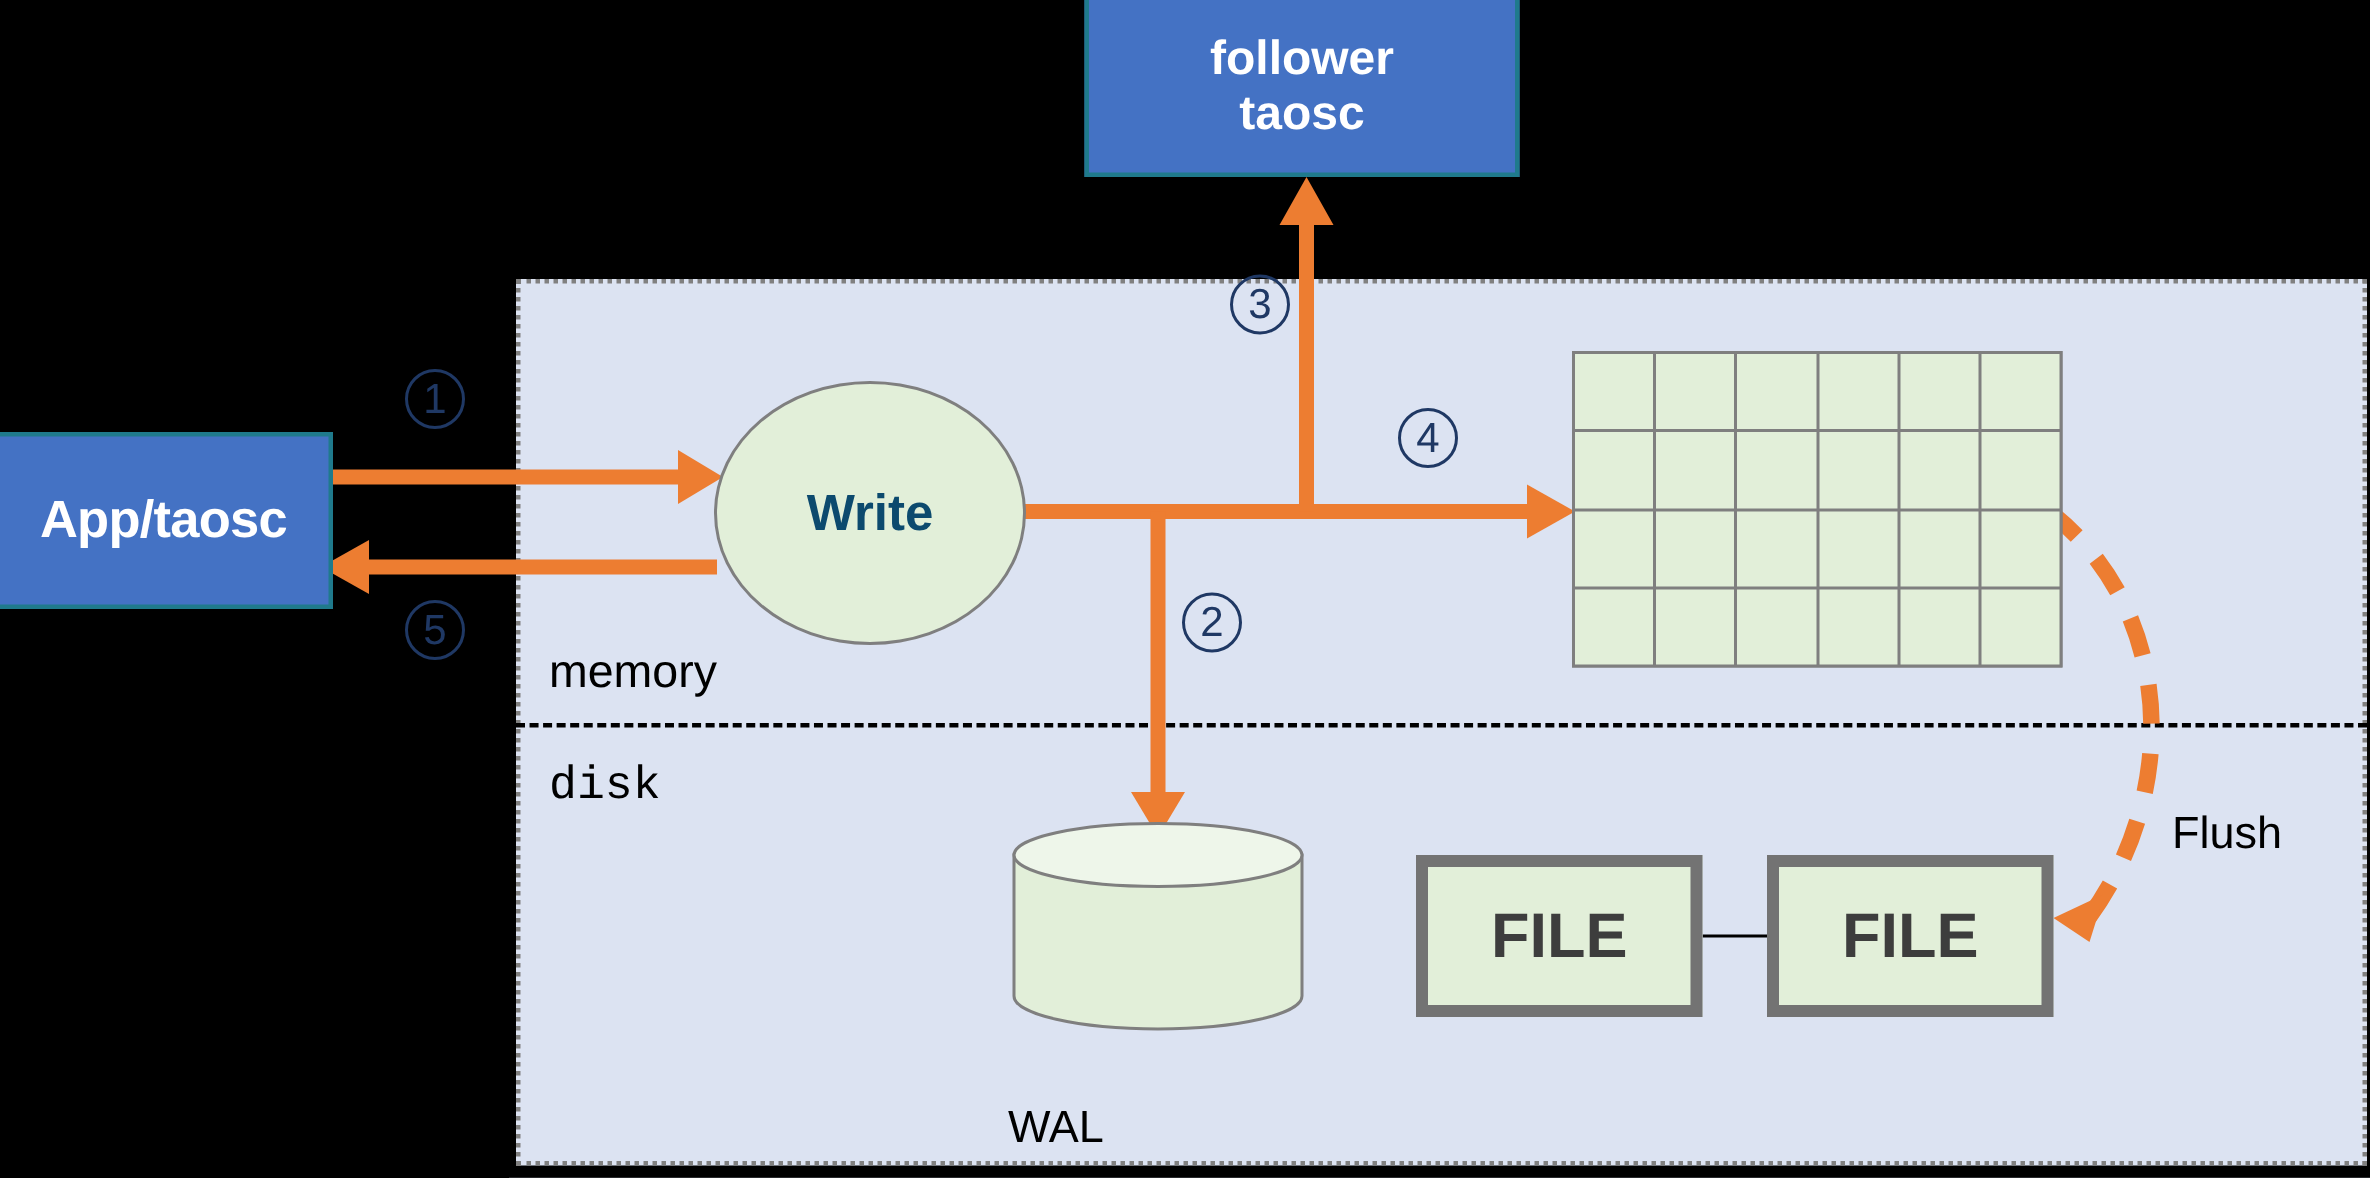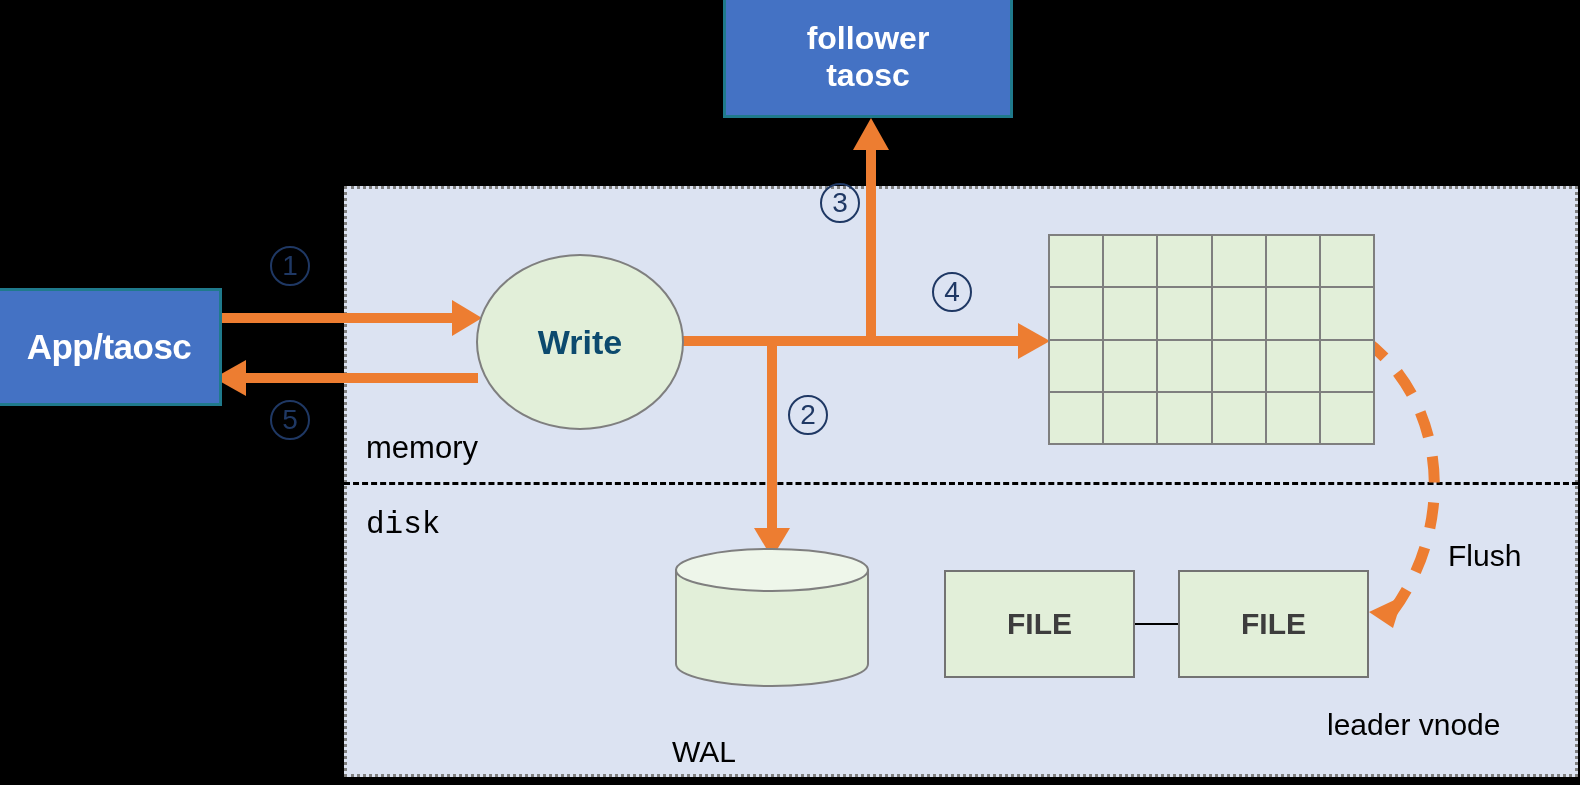--- a/index.html
+++ b/index.html
@@ -105,26 +105,26 @@
     top: 703px;
     width: 200px;
     font-size: 30px;
     color: #000000;
     margin-top: 32px;
   }
   
   .file-box {
     position: absolute;
     background: #e2efd9;
-    border: 2px solid #737373;
+    border: 8px solid #737373;
     box-sizing: border-box;
     display: flex;
     align-items: center;
     justify-content: center;
-    font-size: 30px;
+    font-size: 42px;
     font-weight: bold;
     color: #3d3d3d;
     top: 570px;
     height: 108px;
   }
   #file-box-1 { left: 944px; width: 191px; }
   #file-box-2 { left: 1178px; width: 191px; }
   #file-connector {
     position: absolute;
     left: 1135px;
@@ -242,21 +242,20 @@
 </head>
 <body>
 
 <div id="canvas">
 
   <div id="vnode-panel"></div>
 
   <div id="memory-disk-divider"></div>
   <div class="tier-label" id="memory-label">memory</div>
   <div class="tier-label" id="disk-label">disk</div>
-  <div id="leader-vnode-label">leader vnode</div>
 
   <div class="orange-line" id="arrow-1-line"></div>
   <div class="arrowhead" id="arrow-1-head"></div>
 
   <div class="orange-line" id="arrow-5-line"></div>
   <div class="arrowhead" id="arrow-5-head"></div>
 
   <div class="orange-line" id="trunk-horizontal"></div>
   <div class="arrowhead" id="trunk-head"></div>
 

